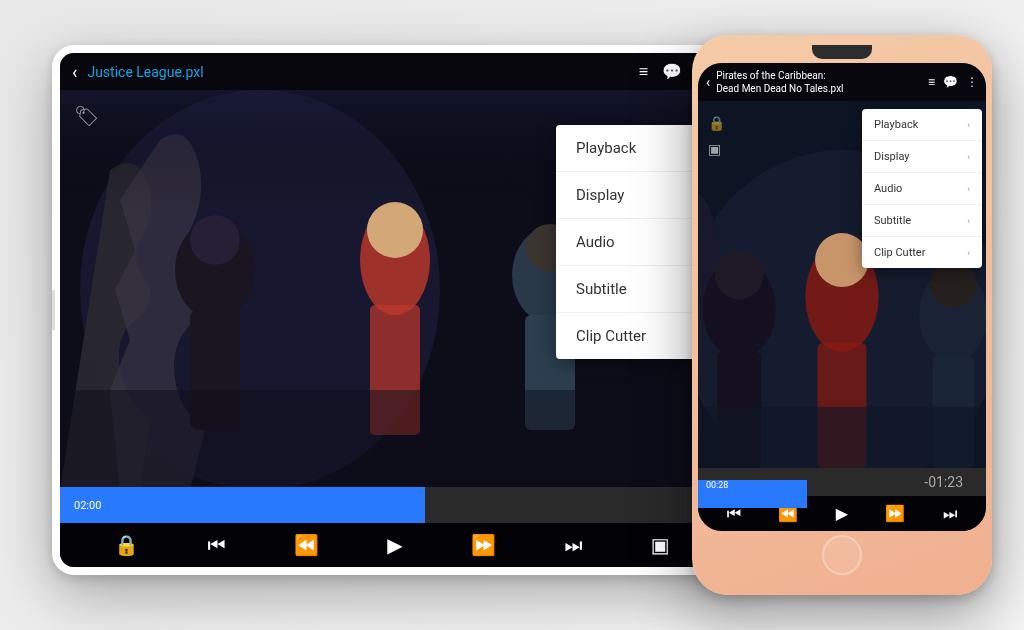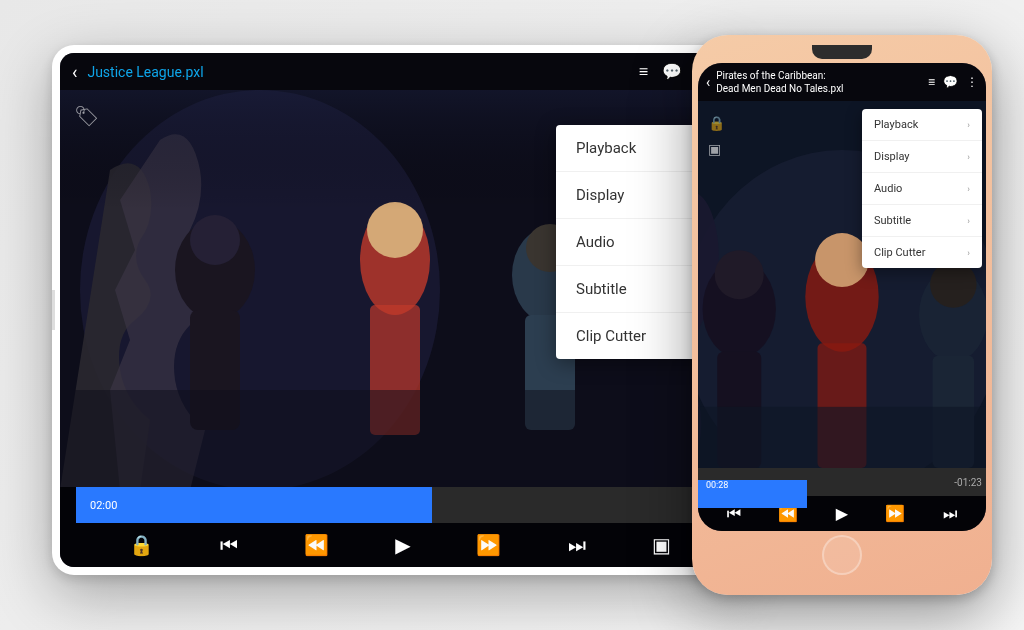--- a/index.html
+++ b/index.html
@@ -150,21 +150,20 @@
 
     .tablet-menu-item .arrow {
       color: #999;
       font-size: 12px;
     }
 
     
     .tablet-controls {
       background: rgba(0,0,0,0.85);
       flex-shrink: 0;
-      padding-left: 16px;
     }
 
     .tablet-progress {
       height: 36px;
       background: #2a2a2a;
       position: relative;
       display: flex;
       align-items: center;
       padding: 0 10px;
     }
@@ -353,23 +352,23 @@
 
     .phone-time-left {
       color: #fff;
       font-size: 9px;
       position: relative;
       z-index: 2;
     }
 
     .phone-time-right {
       position: absolute;
-      right: 4px;
+      right: 23px;
       color: #aaa;
-      font-size: 10px;
+      font-size: 14px;
       z-index: 2;
     }
 
     .phone-buttons {
       display: flex;
       align-items: center;
       justify-content: space-around;
       padding: 8px 10px;
     }
 

